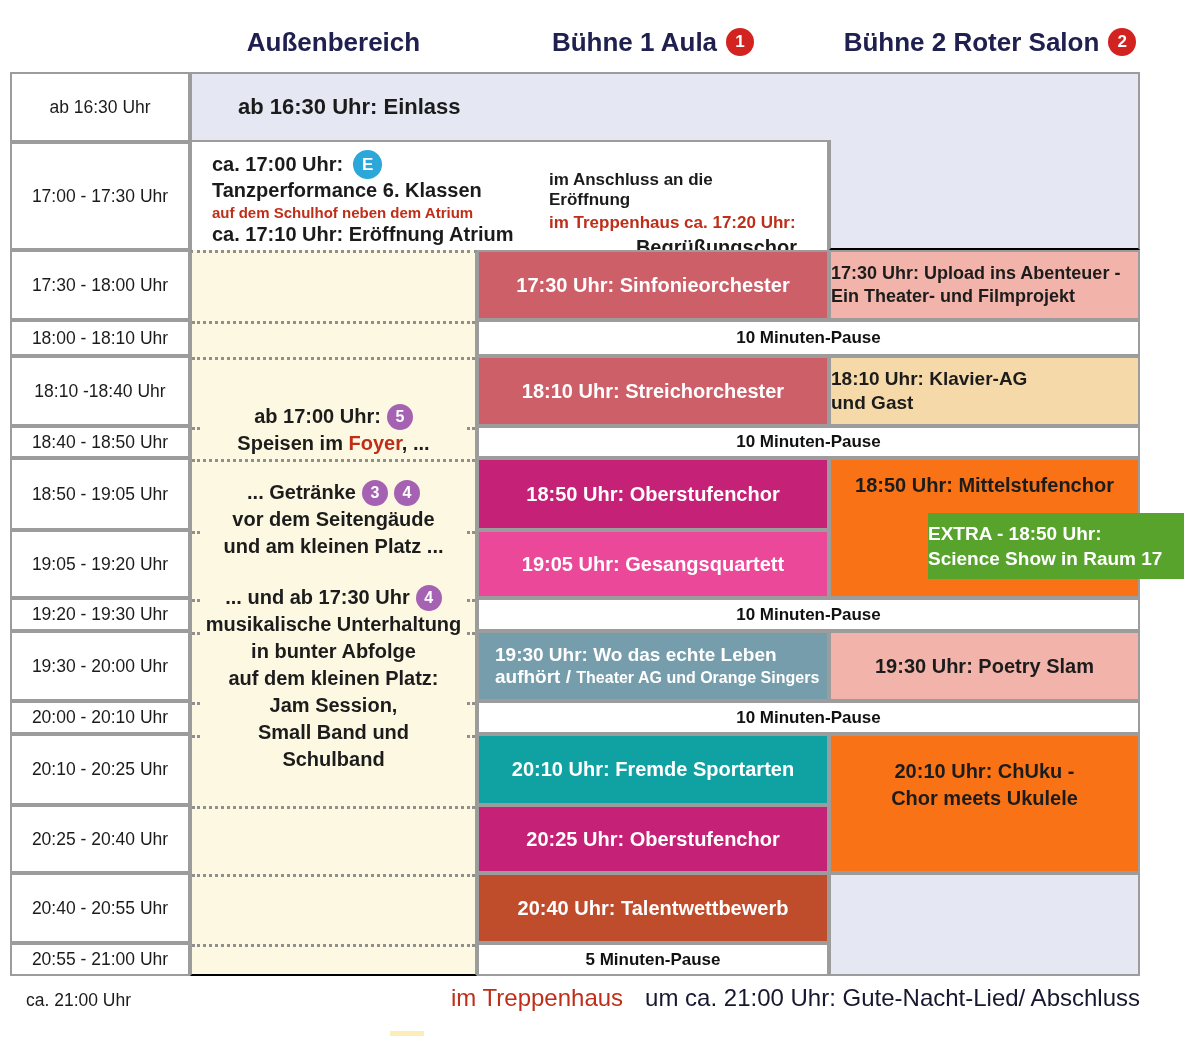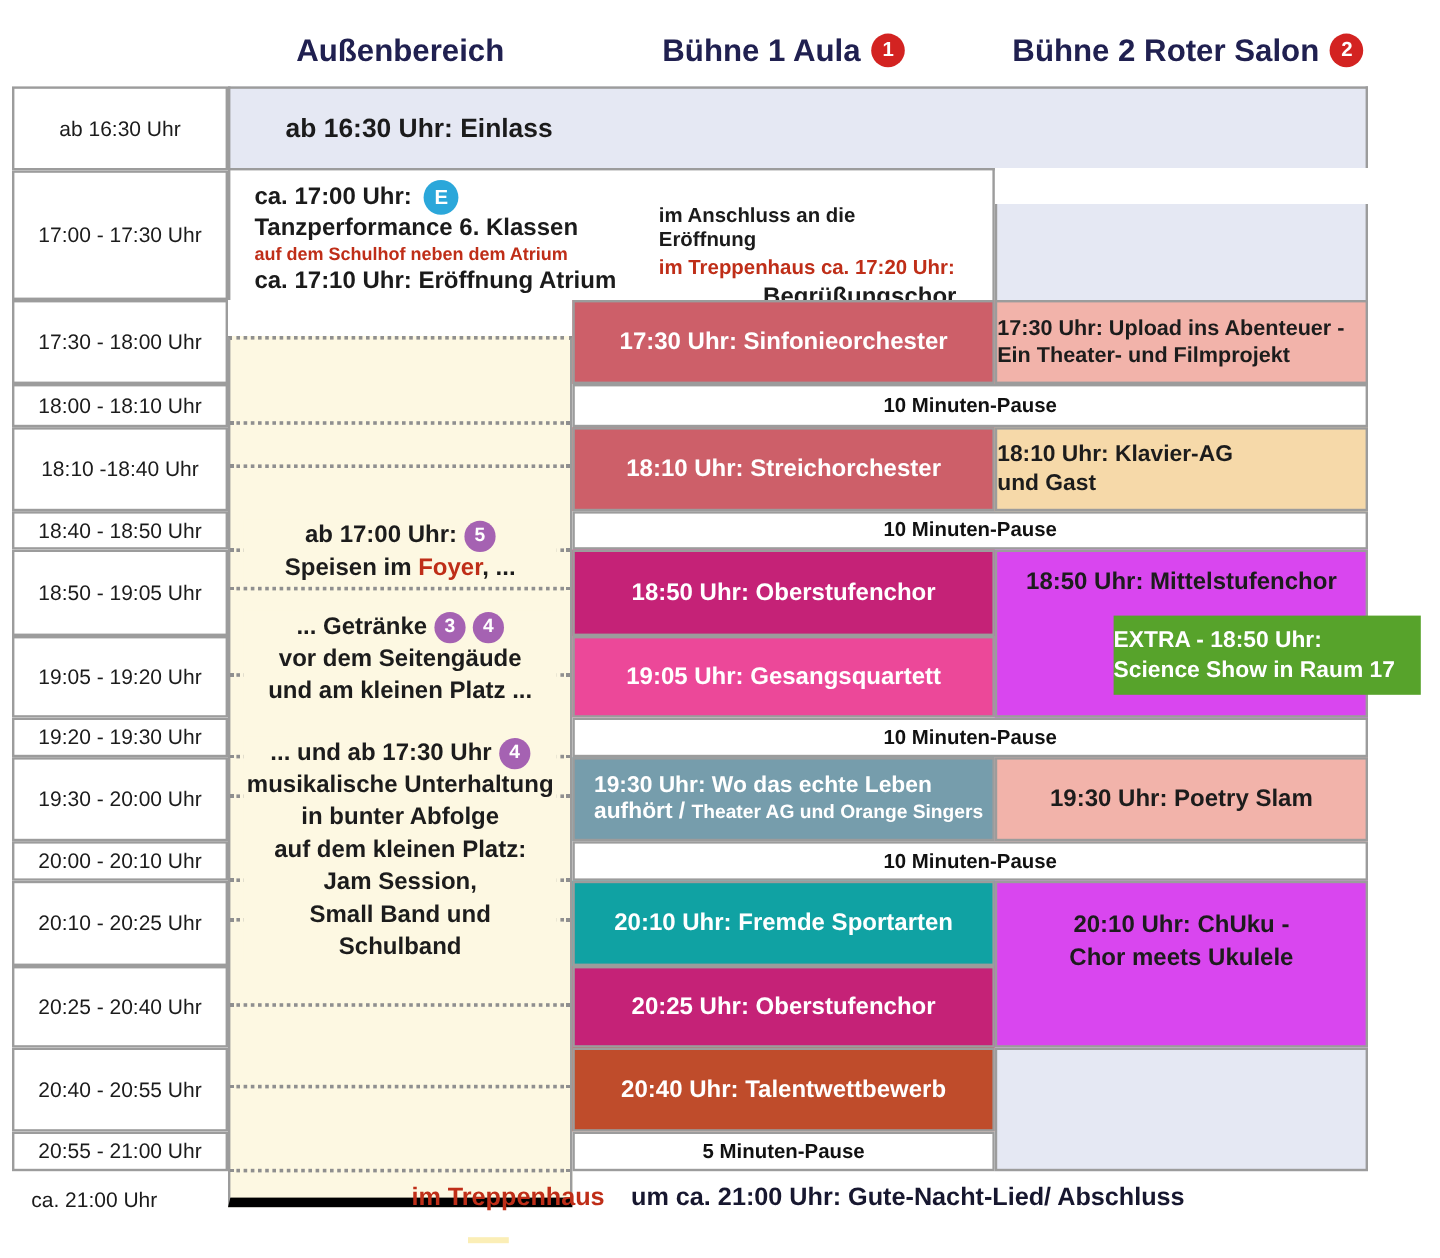--- a/index.html
+++ b/index.html
@@ -2,21 +2,21 @@
 <html><head>
 <meta charset="utf-8">
 <style>
   html,body{margin:0;padding:0;background:#fff;font-family:"Liberation Sans",sans-serif;}
   #poster{position:relative;width:1200px;height:1048px;background:#fff;overflow:hidden;color:#1b1b1b;}
   .abs{position:absolute;box-sizing:border-box;}
   .bd{border:2px solid #9c9c9c;}
   .bt{border-top:2px solid #9c9c9c;}
   .bl{border-left:2px solid #9c9c9c;}
   .br{border-right:2px solid #9c9c9c;}
-  .bb{border-bottom:8px solid #000000;margin-top:30px;}
+  .bb{border-bottom:2px solid #000000;}
   .flexc{display:flex;align-items:center;justify-content:center;}
   .col{display:flex;flex-direction:column;align-items:flex-start;justify-content:center;}
   .tcell{background:#fff;font-size:17.5px;color:#1b1b1b;text-align:center;}
   .hdr{color:#202050;font-weight:bold;font-size:26px;}
   .dark{color:#fff;font-weight:bold;font-size:20px;text-align:center;}
   .light{color:#1c1c1c;font-weight:bold;text-align:center;}
   .pausetxt{font-weight:bold;font-size:17px;color:#111;}
   .circle{display:inline-flex;align-items:center;justify-content:center;border-radius:50%;color:#fff;font-weight:bold;flex:0 0 auto;}
   .c-red{width:28px;height:28px;background:#d32321;font-size:17px;}
   .c-purple{width:26px;height:26px;background:#a562b2;font-size:16px;margin-left:6px;}
@@ -28,21 +28,21 @@
   .bg-lavender{background:#e5e8f3;}
   .bg-pale{background:#fdf8e2;}
   .bg-rose{background:#cd5f69;}
   .bg-magenta{background:#c52277;}
   .bg-salmon{background:#ec4899;}
   .bg-slate{background:#769dac;}
   .bg-teal{background:#10a2a3;}
   .bg-rust{background:#bf4c2b;}
   .bg-pink{background:#f2b3aa;}
   .bg-lorange{background:#f6d9a9;}
-  .bg-lyellow{background:#d946ef;}
+  .bg-lyellow{background:#f97316;}
   .bg-green{background:#57a32b;}
   .bg-white{background:#fff;}
 </style>
 </head>
 <body>
 
 <div id="poster">
 
   <div class="abs flexc hdr" style="left:190px;top:22px;width:287px;height:40px;">
     <span>Außenbereich</span>
@@ -173,19 +173,19 @@
     <div style="color:#fff;font-weight:bold;font-size:19px;line-height:25px;">EXTRA - 18:50 Uhr:</div>
     <div style="color:#fff;font-weight:bold;font-size:19px;line-height:25px;">Science Show in Raum 17</div>
   </div>
   <div class="abs bd bg-pink flexc light" style="left:829px;top:631px;width:311px;height:70px;font-size:20px;">19:30 Uhr: Poetry Slam</div>
   <div class="abs bd bg-lyellow" style="left:829px;top:734px;width:311px;height:139px;">
     <div class="light" style="margin-top:22px;font-size:20px;line-height:27px;">20:10 Uhr: ChUku -</div>
     <div class="light" style="font-size:20px;line-height:27px;">Chor meets Ukulele</div>
   </div>
   <div class="abs bd bg-lavender" style="left:829px;top:873px;width:311px;height:103px;"></div>
 
-  <div class="abs flexc" style="left:190px;top:982px;width:950px;height:32px;font-weight:bold;font-size:21px;color:#17172f;">
+  <div class="abs flexc" style="left:190px;top:982px;width:950px;height:32px;font-weight:normal;font-size:24px;color:#17172f;justify-content:flex-end;">
     <span class="dred">im Treppenhaus</span>
     <span style="margin-left:22px;">um ca. 21:00 Uhr:  Gute-Nacht-Lied/ Abschluss</span>
   </div>
   <div class="abs" style="left:390px;top:1031px;width:34px;height:5px;background:#fbeeb6;"></div>
 
 </div>
 
 </body></html>

